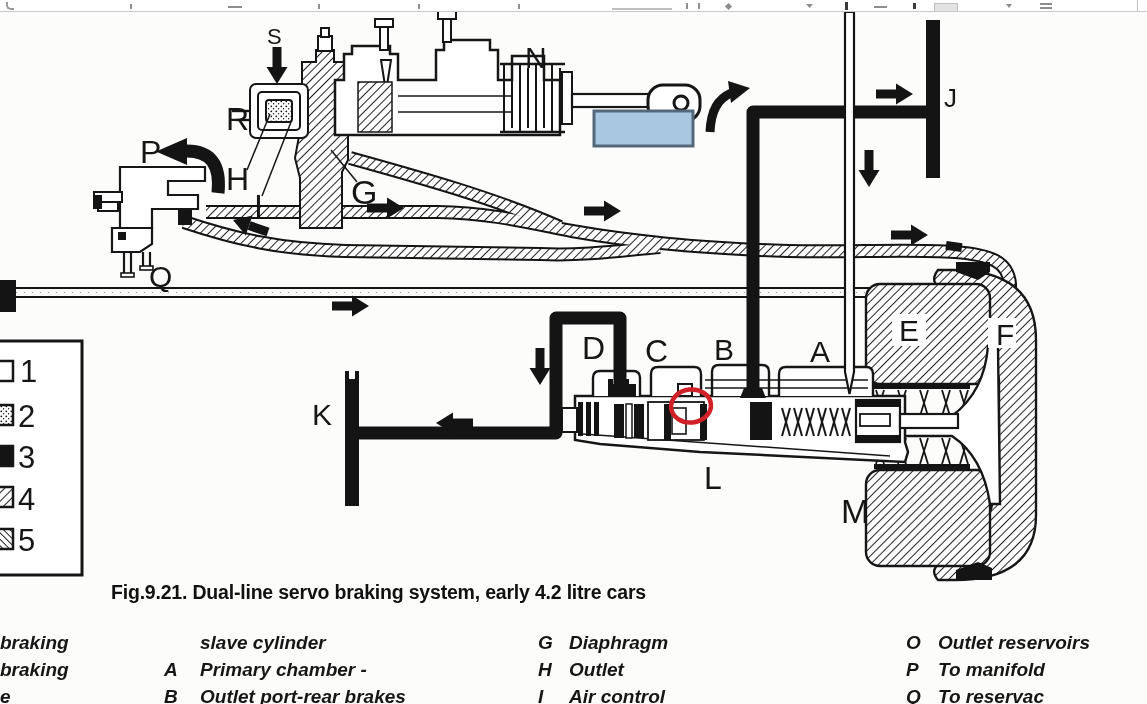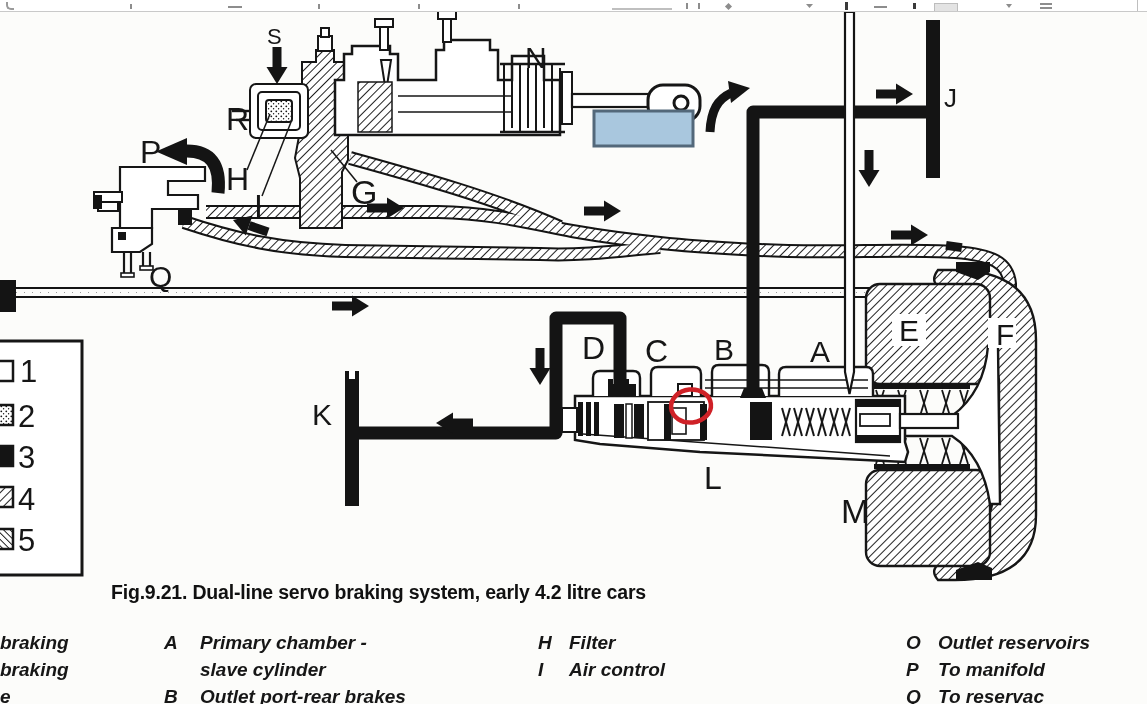--- a/index.html
+++ b/index.html
@@ -330,27 +330,28 @@
 
   <div class="caption">Fig.9.21. Dual-line servo braking system, early 4.2 litre cars</div>
 
   <div class="keycol kc0">
     <div>braking</div>
     <div>braking</div>
     <div>e</div>
   </div>
 
   <div class="keycol kc1">
+    <div><span class="k"></span><span>slave cylinder</span></div>
     <div><span class="k">A</span><span>Primary chamber -</span></div>
-    <div><span class="k"></span><span>slave cylinder</span></div>
     <div><span class="k">B</span><span>Outlet port-rear brakes</span></div>
   </div>
 
   <div class="keycol kc2">
-    <div><span class="k">H</span><span>Filter</span></div>
+    <div><span class="k">G</span><span>Diaphragm</span></div>
+    <div><span class="k">H</span><span>Outlet</span></div>
     <div><span class="k">I</span><span>Air control</span></div>
   </div>
 
   <div class="keycol kc3">
     <div><span class="k">O</span><span>Outlet reservoirs</span></div>
     <div><span class="k">P</span><span>To manifold</span></div>
     <div><span class="k">Q</span><span>To reservac</span></div>
   </div>
 
 </div>

